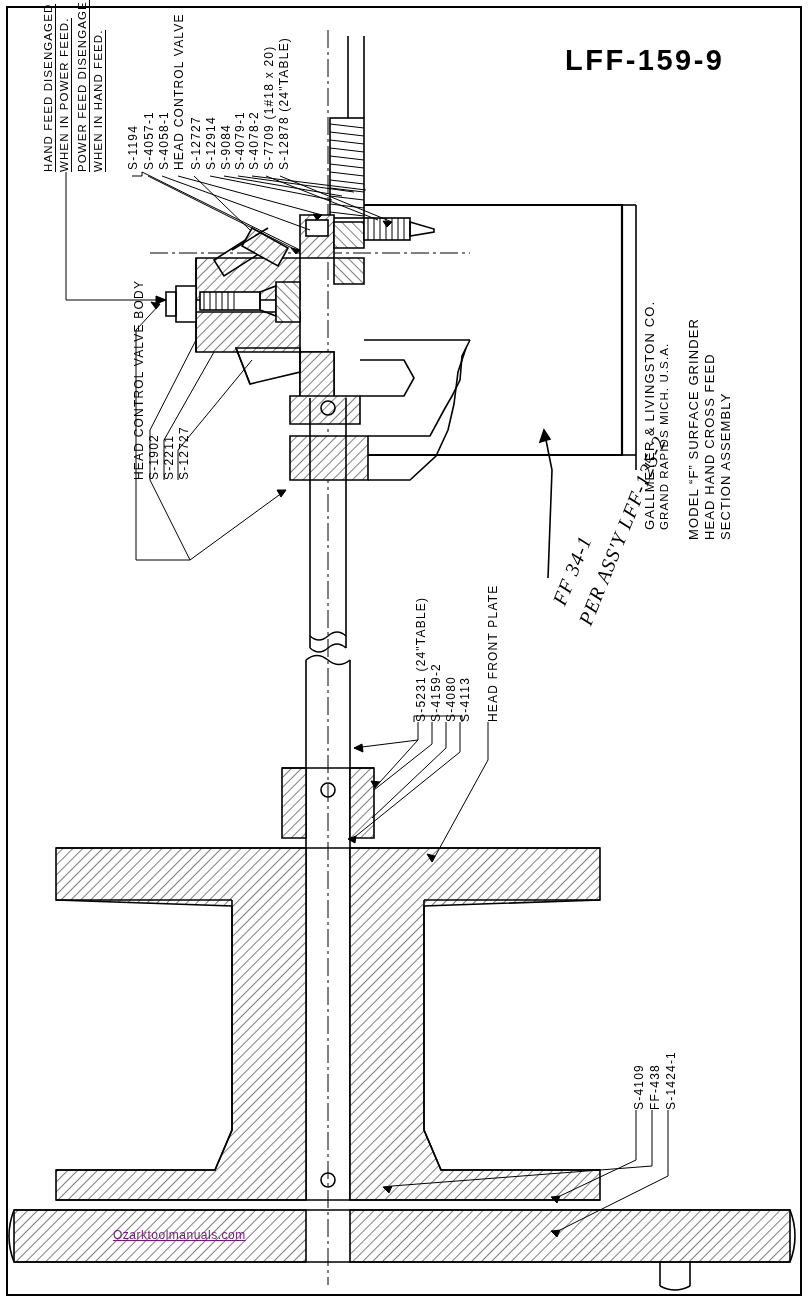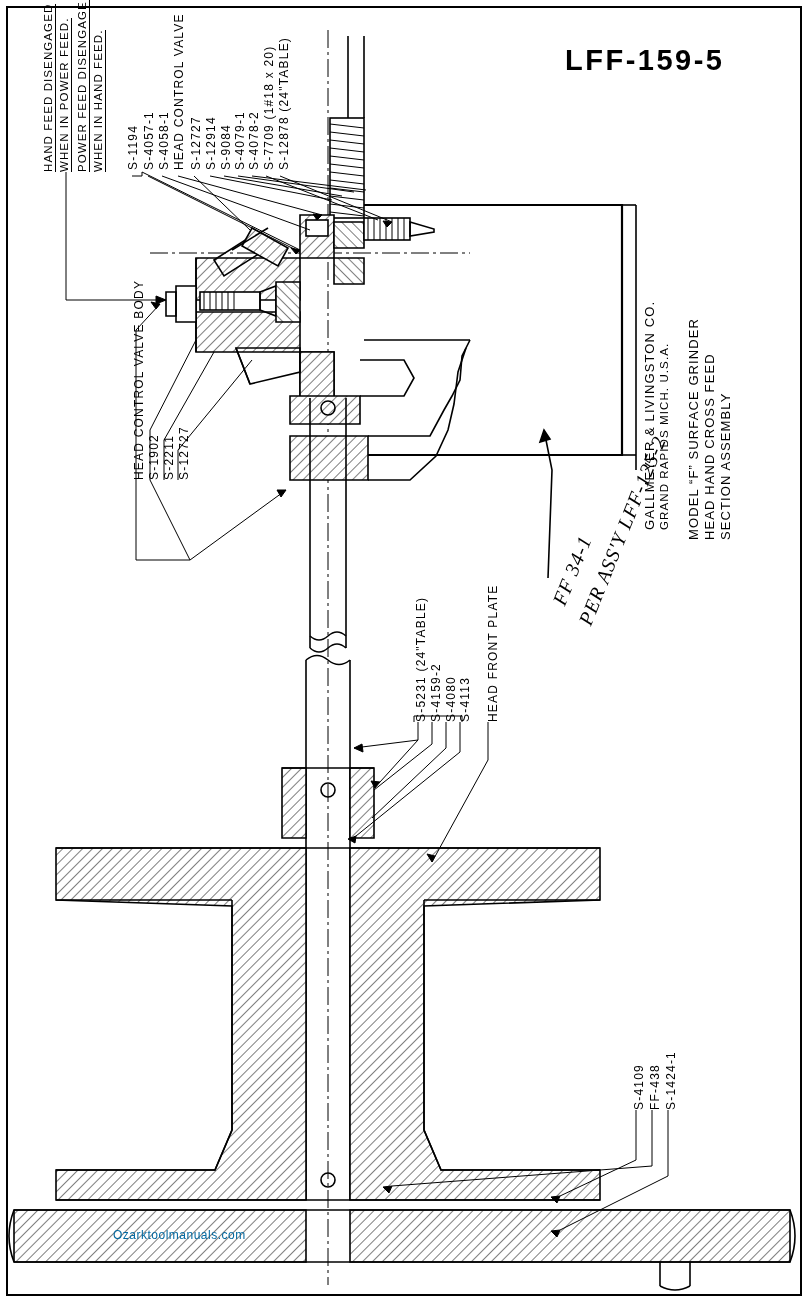--- a/index.html
+++ b/index.html
@@ -64,22 +64,23 @@
     font-size: 11.5px;
   }
   .handnote {
     font-size: 20px;
     letter-spacing: 1px;
     font-family: "Liberation Serif", serif;
     font-style: italic;
   }
   .watermark {
     font-size: 12px;
-    color: #0369a1;
+    color: #701a75;
     letter-spacing: 0.5px;
+    text-decoration: underline;
   }
   svg.draw {
     position: absolute;
     left: 0;
     top: 0;
     width: 810px;
     height: 1303px;
   }
   .ln { stroke: #000; fill: none; }
   .thin { stroke-width: 1; }
@@ -310,21 +311,21 @@
       <path d="M166 300 l-10 -4 l0 8 z" fill="#000"></path>
     </g>
 
     <g class="ln thin">
       <path d="M414 716 L414 722" fill="none"></path>
       <path d="M414 716 L462 716" fill="none"></path>
       <path d="M462 716 L462 722" fill="none"></path>
     </g>
   </svg>
 
-  <div class="txt title-num" style="left:565px; top:44px;">LFF-159-5</div>
+  <div class="txt title-num" style="left:565px; top:44px;">LFF-159-9</div>
 
   <div class="txt blockcap vert-up underline" style="left:42px; top:172px;">HAND FEED DISENGAGED</div>
   <div class="txt blockcap vert-up underline" style="left:58px; top:172px;">WHEN IN POWER FEED.</div>
   <div class="txt blockcap vert-up underline" style="left:76px; top:172px;">POWER FEED DISENGAGED</div>
   <div class="txt blockcap vert-up underline" style="left:92px; top:172px;">WHEN IN HAND FEED.</div>
 
   <div class="txt partno vert-up" style="left:126px; top:170px;">S-1194</div>
   <div class="txt partno vert-up" style="left:142px; top:170px;">S-4057-1</div>
   <div class="txt partno vert-up" style="left:157px; top:170px;">S-4058-1</div>
   <div class="txt partno vert-up" style="left:172px; top:170px;">HEAD CONTROL VALVE</div>

